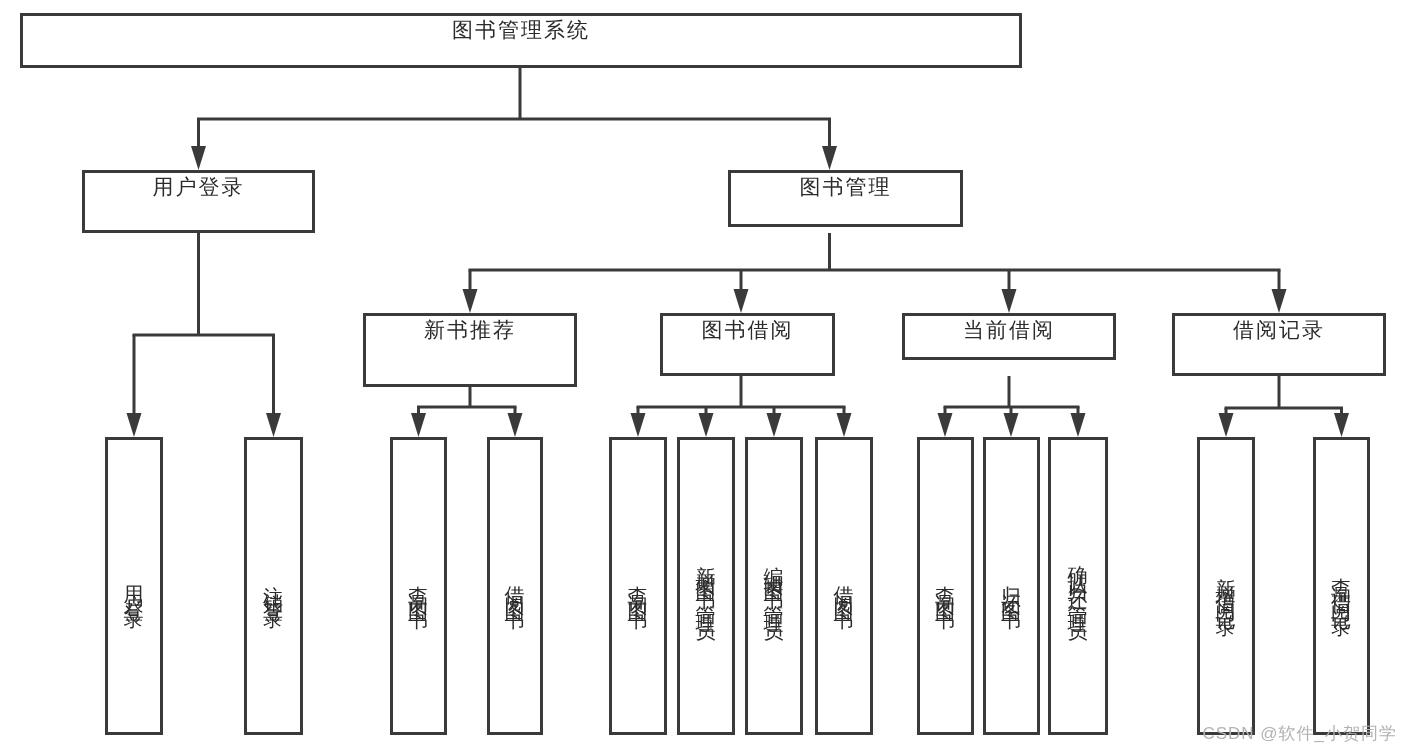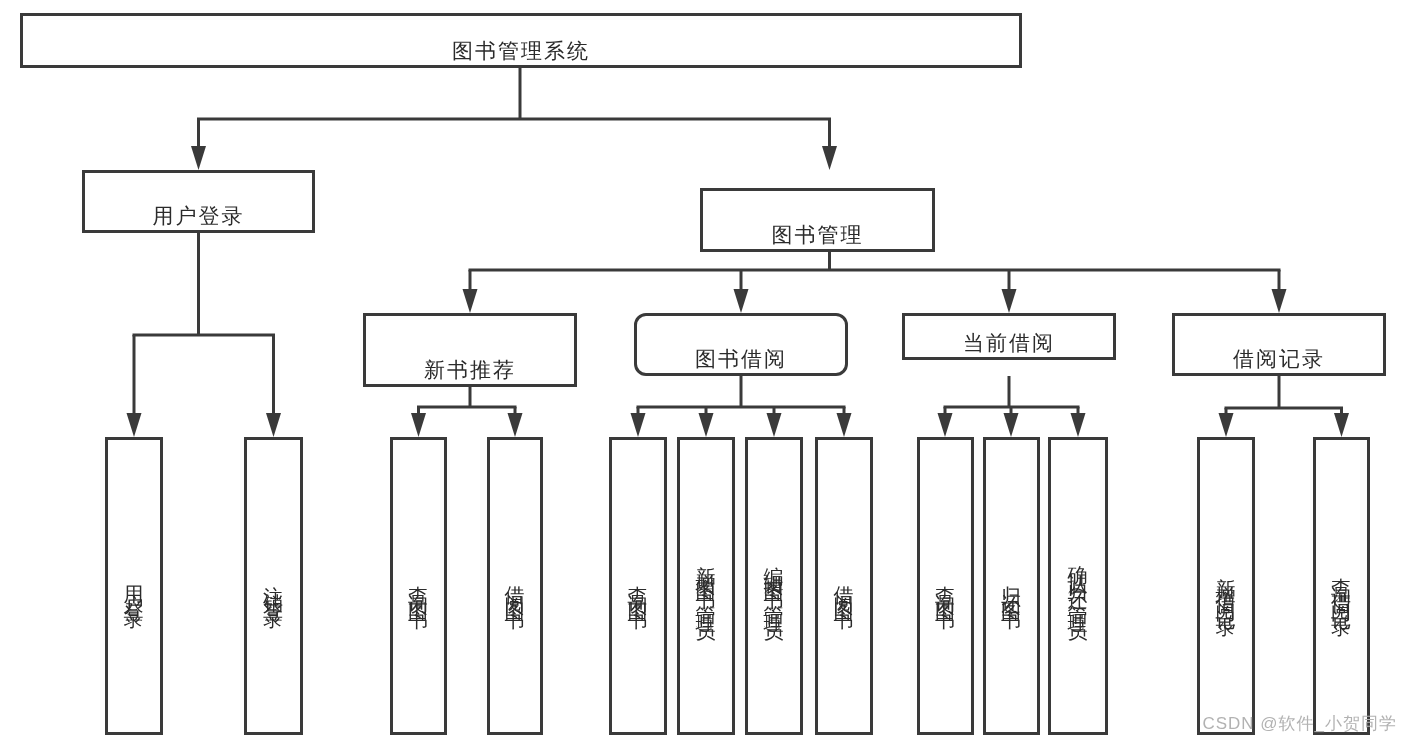--- a/index.html
+++ b/index.html
@@ -19,21 +19,21 @@
     position: absolute;
     left: 0;
     top: 0;
   }
   .box {
     position: absolute;
     box-sizing: border-box;
     border: 3px solid #3a3a3a;
     background: #ffffff;
     display: flex;
-    align-items: flex-end;
+    align-items: flex-start;
     justify-content: center;
     font-size: 21px;
     color: #2b2b2b;
     letter-spacing: 2px;
     z-index: 2;
   }
   .vbox {
     position: absolute;
     box-sizing: border-box;
     border: 3px solid #3a3a3a;
@@ -50,21 +50,21 @@
   .vtext {
     writing-mode: vertical-rl;
     text-orientation: mixed;
     letter-spacing: 8px;
     line-height: 1;
     white-space: nowrap;
   }
   .watermark {
     position: absolute;
     right: 8px;
-    bottom: 12px;
+    bottom: 2px;
     font-size: 17px;
     color: #b2b2b2;
     letter-spacing: 1px;
     z-index: 3;
   }
 </style>
 </head>
 <body>
 
 <div id="canvas">
@@ -135,28 +135,28 @@
     </g>
   </svg>
 
   <div class="box" style="left:20px; top:13px; width:1002px; height:55px;">
     <span>图书管理系统</span>
   </div>
 
   <div class="box" style="left:82px; top:170px; width:233px; height:63px;">
     <span>用户登录</span>
   </div>
-  <div class="box" style="left:700px; top:170px; width:235px; height:64px;margin-top:18px;">
+  <div class="box" style="left:728px; top:170px; width:235px; height:57px;">
     <span>图书管理</span>
   </div>
 
   <div class="box" style="left:363px; top:313px; width:214px; height:74px;">
     <span>新书推荐</span>
   </div>
-  <div class="box" style="left:634px; top:313px; width:214px; height:63px;border-radius:12px;">
+  <div class="box" style="left:660px; top:313px; width:175px; height:63px;">
     <span>图书借阅</span>
   </div>
   <div class="box" style="left:902px; top:313px; width:214px; height:47px;">
     <span>当前借阅</span>
   </div>
   <div class="box" style="left:1172px; top:313px; width:214px; height:63px;">
     <span>借阅记录</span>
   </div>
 
   <div class="vbox" style="left:105px; width:58px;">

